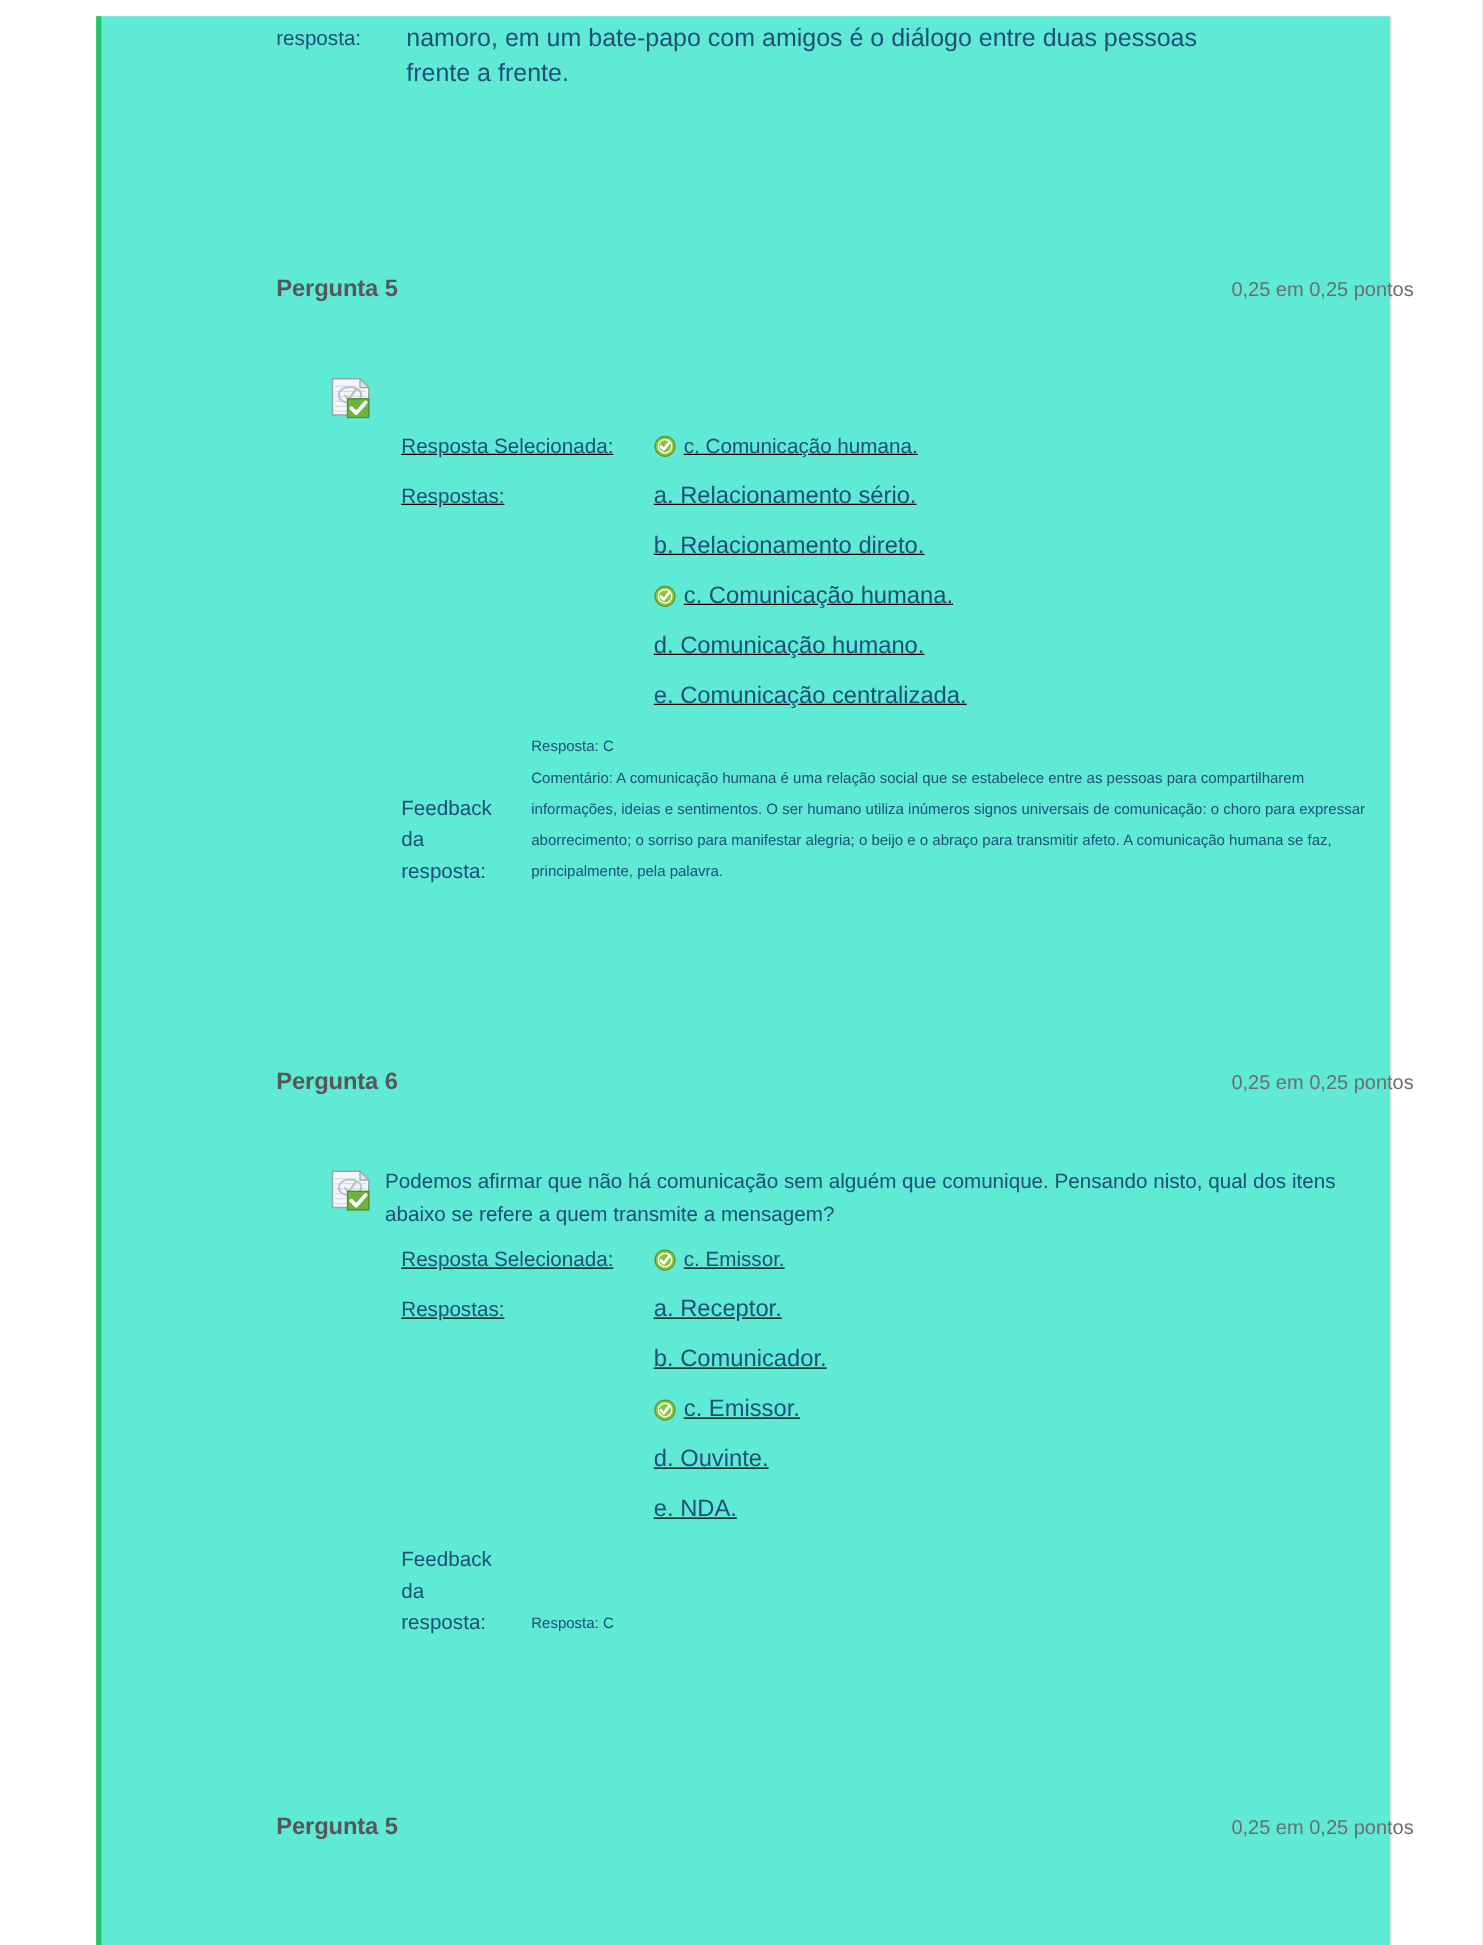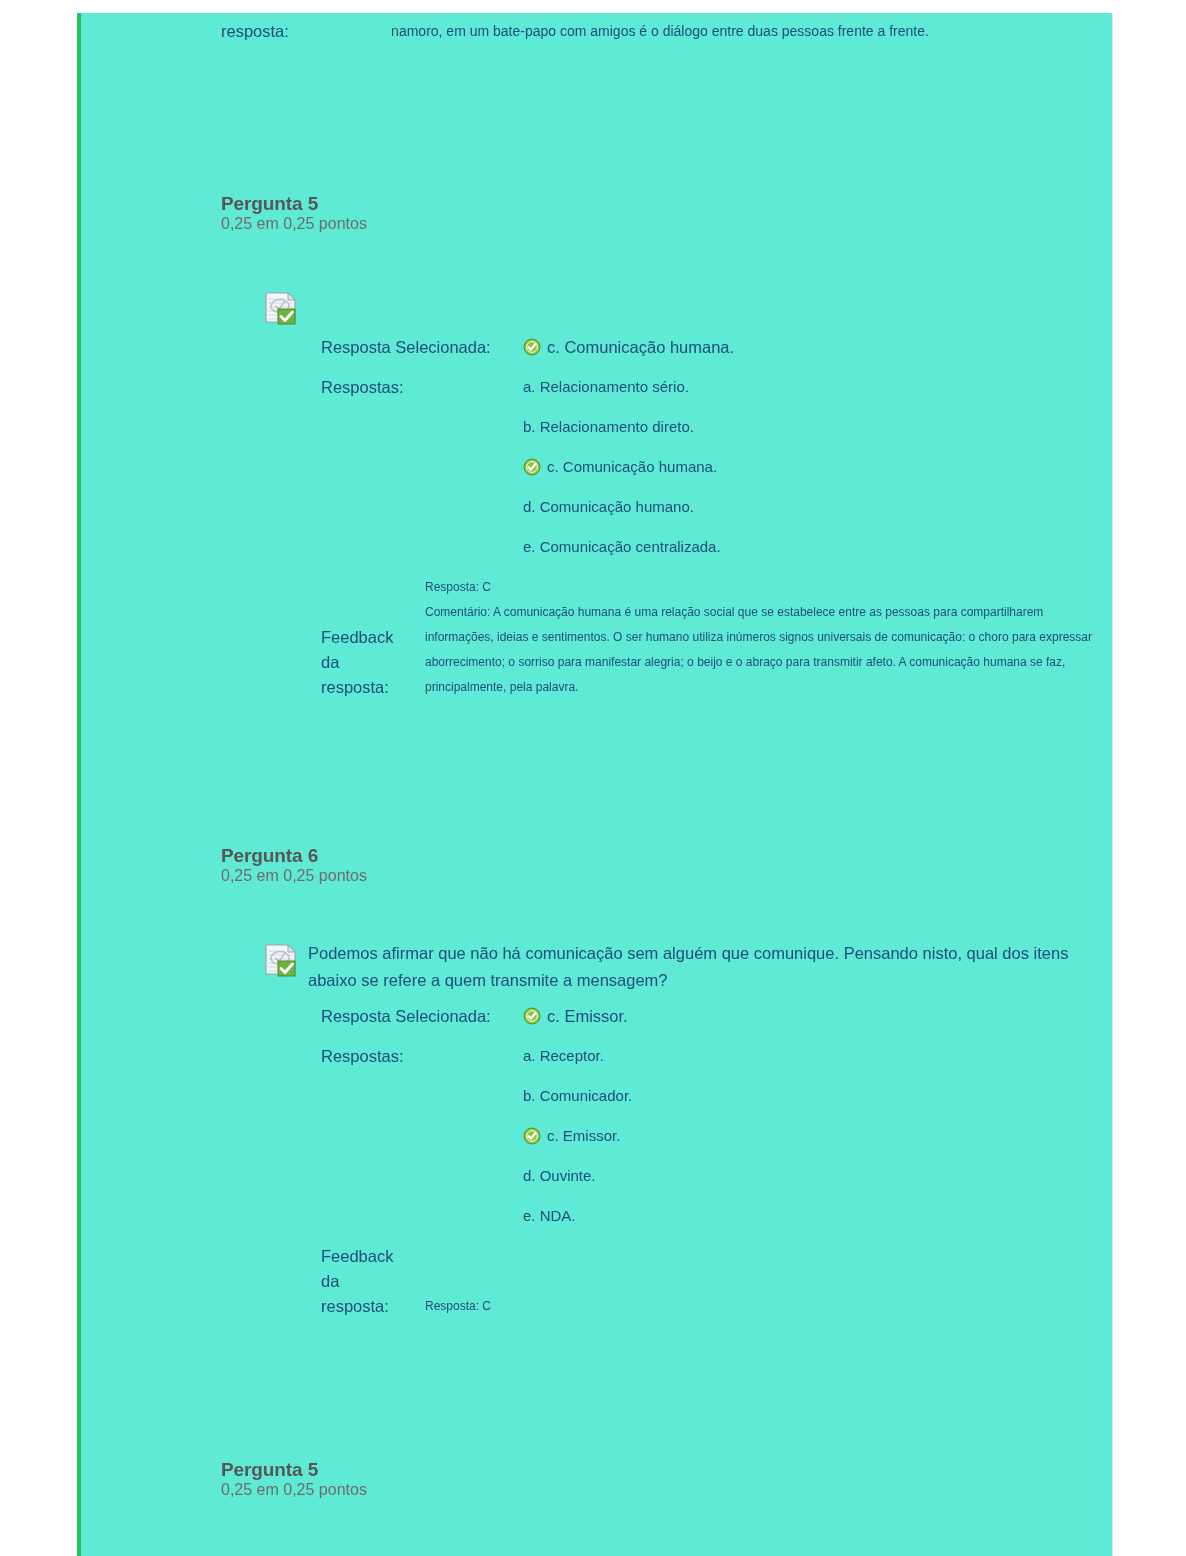--- a/index.html
+++ b/index.html
@@ -44,32 +44,30 @@
     width: 104px;
     flex: 0 0 104px;
     text-align: left;
     color: #1f4e79;
     font-size: 16.5px;
     line-height: 28px;
   }
   .tail-text {
     flex: 1;
     color: #1f4e79;
-    font-size: 14px;
+    font-size: 20px;
     line-height: 28px;
     max-width: 670px;
-    text-align: center;
   }
 
   
   .q-header {
     display: flex;
     align-items: baseline;
     justify-content: space-between;
-    flex-direction: column;
   }
   .q-title {
     font-size: 19px;
     font-weight: bold;
     color: #575757;
     letter-spacing: -0.1px;
   }
   .q-points {
     font-size: 16px;
     color: #6d6d6d;
@@ -97,20 +95,21 @@
     line-height: 27px;
     max-width: 790px;
   }
 
   
   .doc-ico { position: absolute; left: 0; top: 0; }
 
   .rows {
     padding-left: 100px;
     margin-top: 10px;
+    text-decoration: underline;
   }
   .row {
     display: flex;
     align-items: flex-start;
     margin-bottom: 16px;
   }
   .row-label {
     flex: 0 0 202px;
     width: 202px;
     color: #1f4e79;
@@ -124,21 +123,21 @@
     line-height: 24px;
     display: flex;
     align-items: flex-start;
   }
   .opt-list { }
   .opt {
     display: flex;
     align-items: flex-start;
     margin-bottom: 16px;
     color: #1f4e79;
-    font-size: 15px;
+    font-size: 19px;
     line-height: 24px;
   }
   .opt:last-child { margin-bottom: 0; }
 
   .check-ico {
     flex: 0 0 18px;
     width: 18px;
     height: 18px;
     margin-right: 6px;
     margin-top: 3px;

